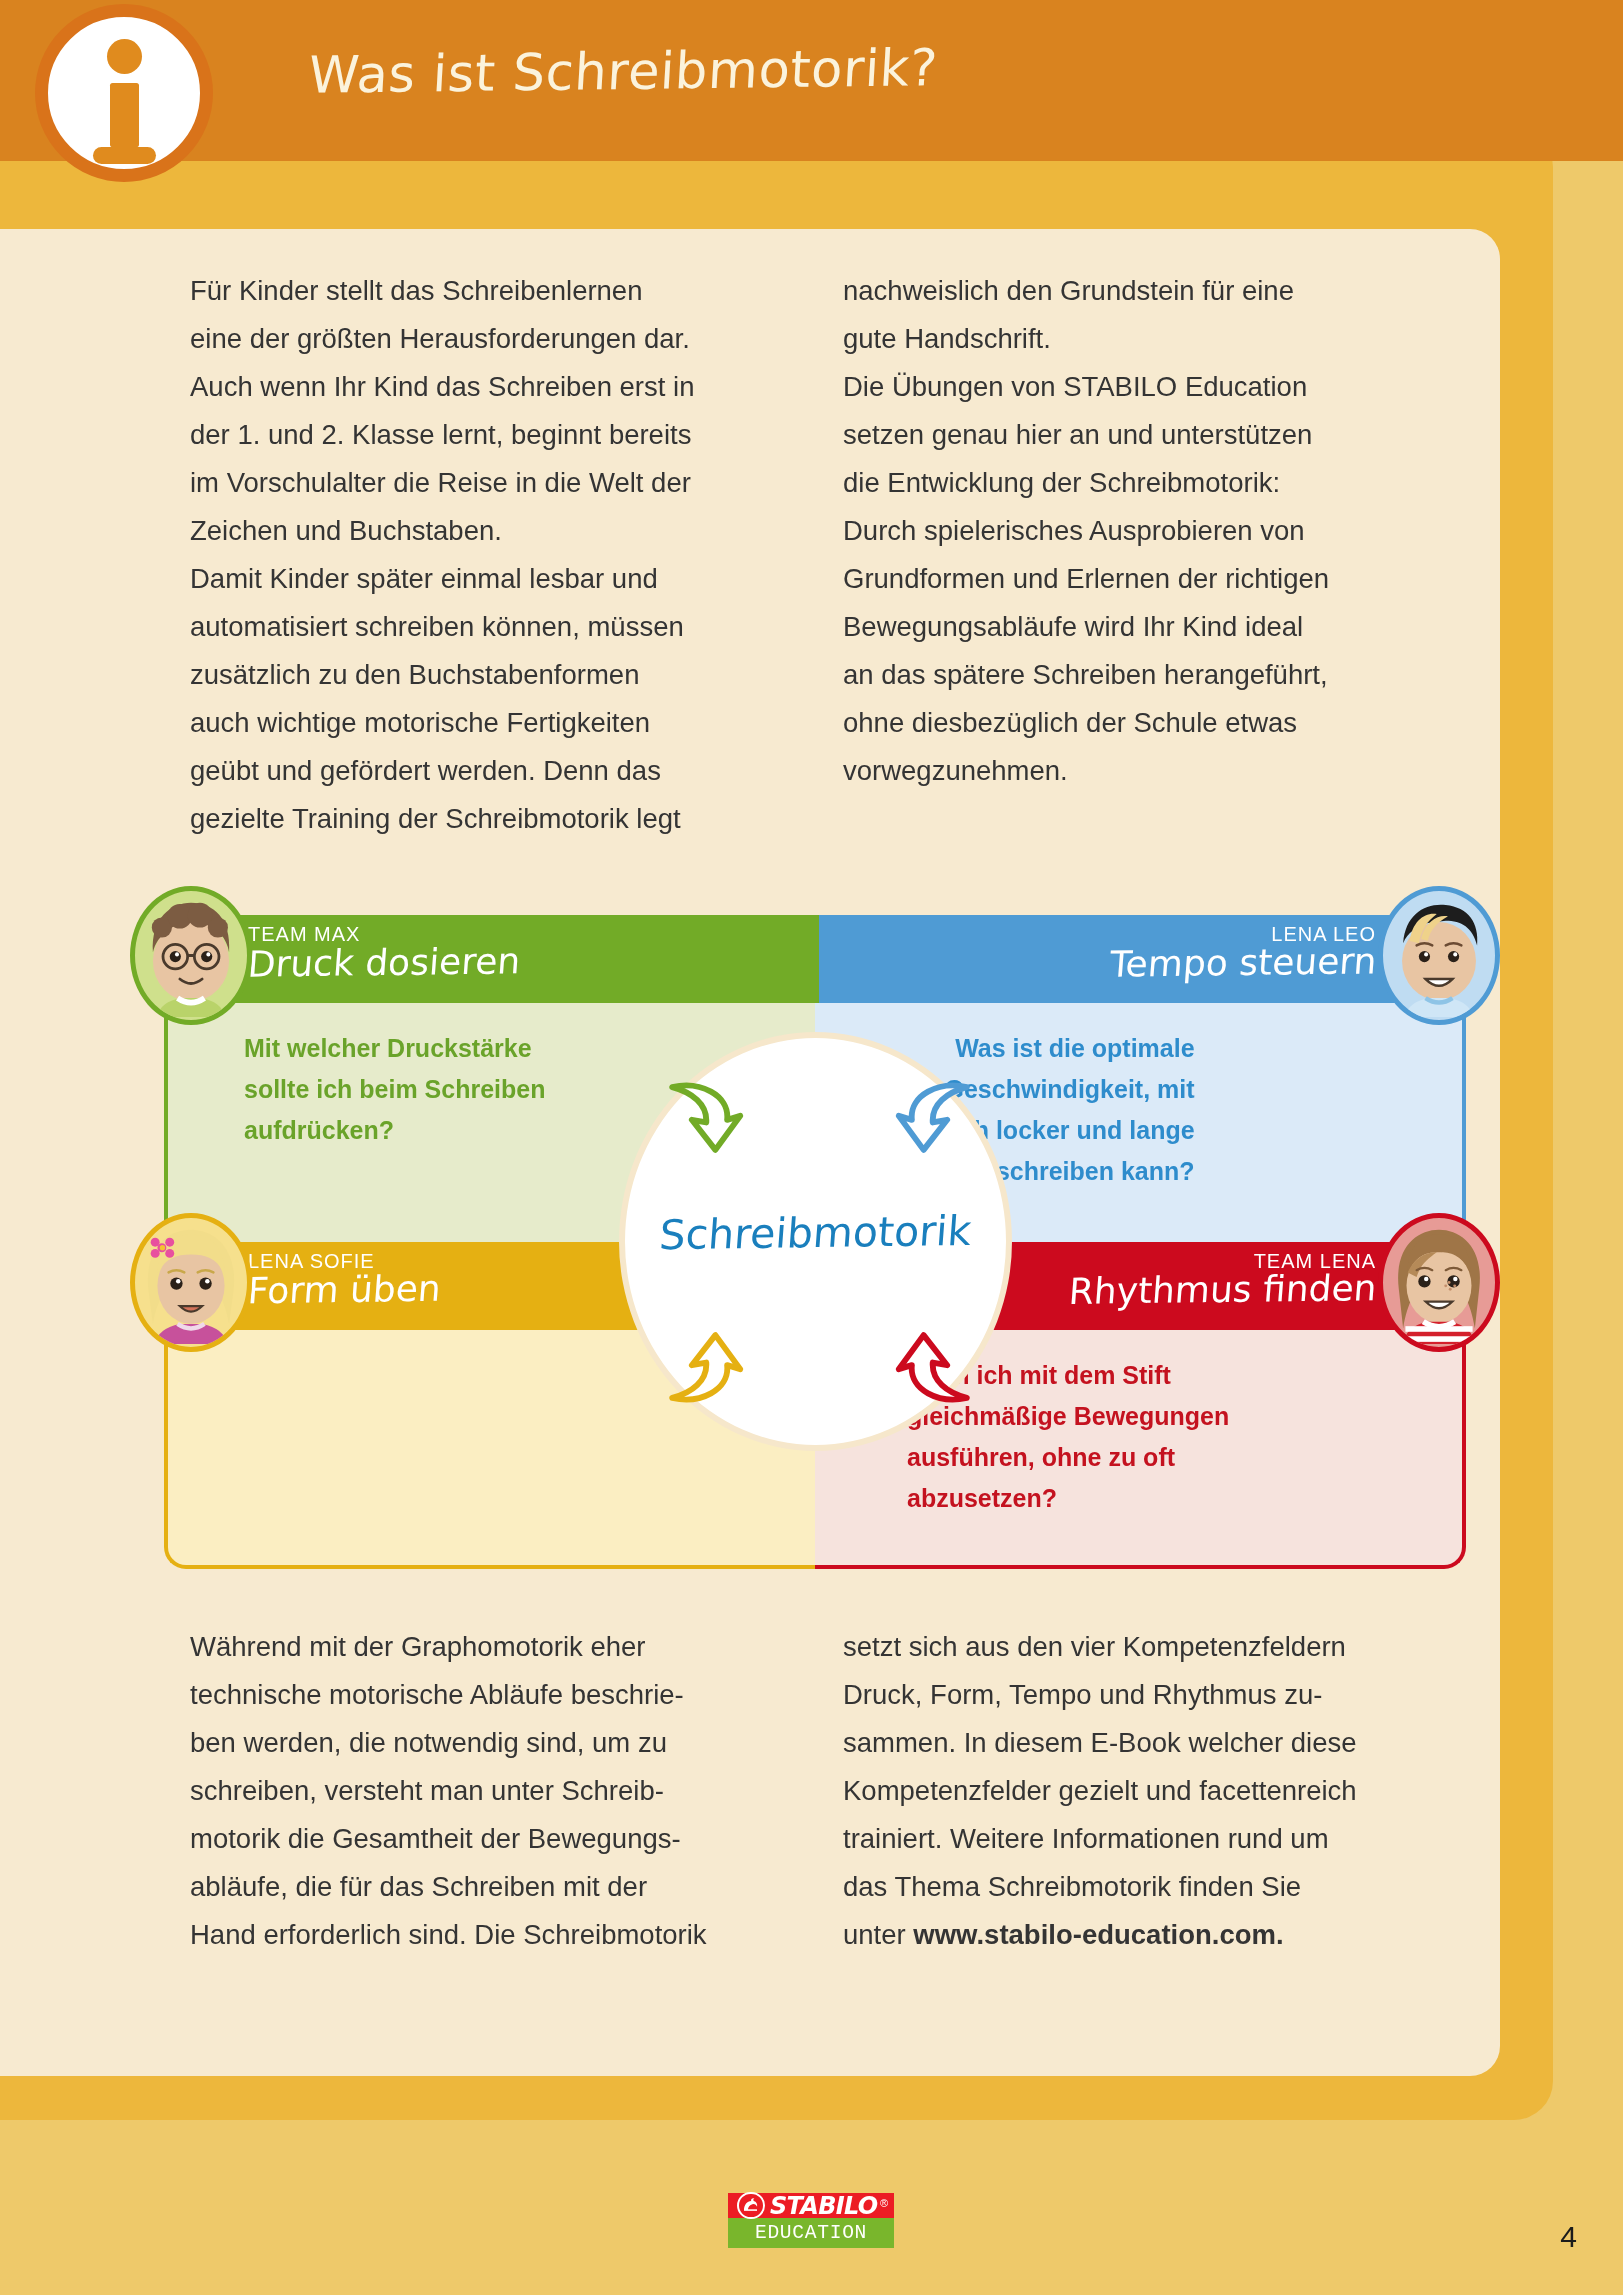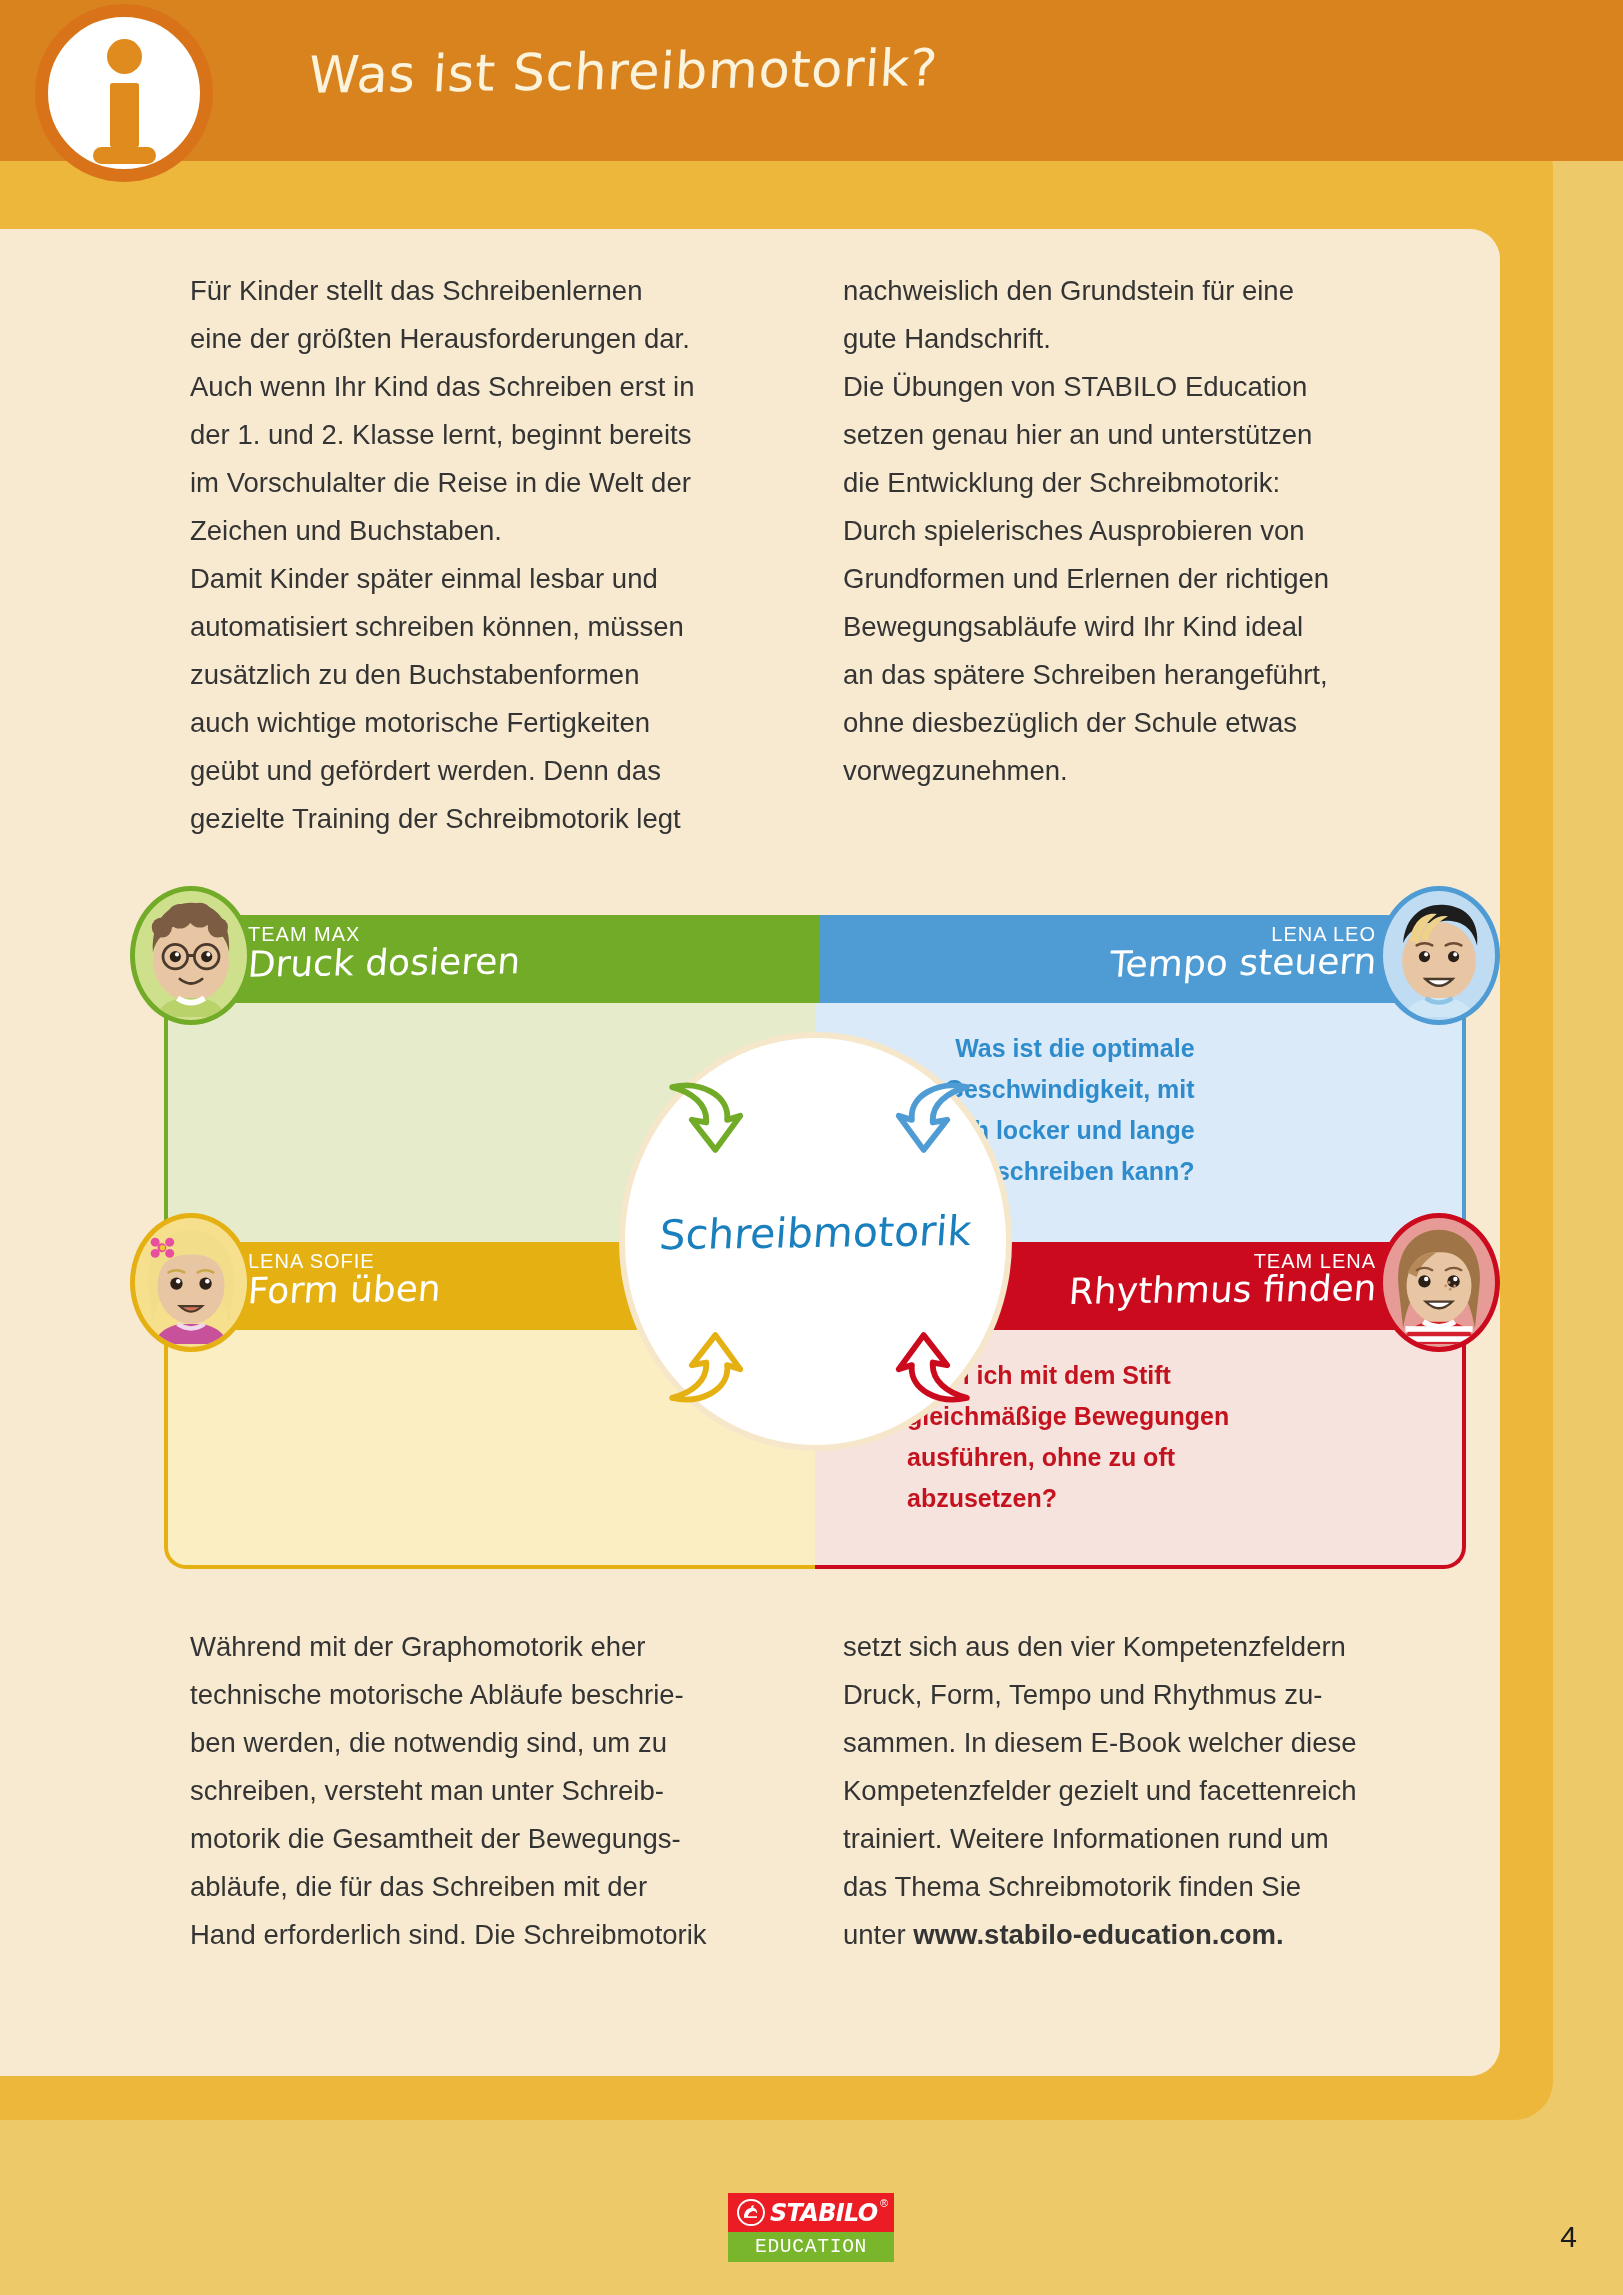--- a/index.html
+++ b/index.html
@@ -179,21 +179,21 @@
   }
   .arrow{position:absolute;z-index:10;}
   .arrow svg{display:block;}
 
   
   .logo{
     position:absolute;left:728px;top:2193px;width:166px;height:71px;
     z-index:12;
   }
   .logo-top{
-    height:39px;background:#ec1c24;display:flex;align-items:center;
+    height:25px;background:#ec1c24;display:flex;align-items:center;
     padding-left:9.2px;box-sizing:border-box;position:relative;
   }
   .logo-swan{
     width:27.5px;height:27.5px;border-radius:50%;border:2.6px solid #ffffff;
     box-sizing:border-box;margin-right:5.2px;flex:none;position:relative;
   }
   .logo-swan svg{position:absolute;left:2.6px;top:3.3px;}
   .logo-word{
     color:#ffffff;font-family:"DejaVu Sans", sans-serif;font-weight:bold;
     font-size:24px;font-style:italic;letter-spacing:-0.7px;line-height:1;
@@ -270,20 +270,23 @@
   <div class="diagram">
 
     <div class="quad q-tl align-l">
       <div class="q-body"></div>
       <div class="q-head">
         <div class="q-head-inner">
           <span class="team-label">TEAM MAX</span>
           <span class="team-title">Druck dosieren</span>
         </div>
       </div>
+      <div class="q-question">Mit welcher Druckstärke
+sollte ich beim Schreiben
+aufdrücken?</div>
       <div class="avatar av-max">
         <svg viewBox="0 0 100 110">
           <ellipse cx="50" cy="60" rx="34" ry="36" fill="#e8c5a3"></ellipse>
           <path d="M16 52 C14 22 32 8 50 8 C70 8 86 22 84 52 C82 40 74 30 62 27 C52 24 38 26 30 32 C22 38 18 44 16 52Z" fill="#7c5c42"></path>
           <circle cx="24" cy="30" r="9" fill="#7c5c42"></circle>
             <circle cx="40" cy="20" r="11" fill="#7c5c42"></circle>
           <circle cx="58" cy="19" r="11" fill="#7c5c42"></circle>
             <circle cx="74" cy="30" r="9" fill="#7c5c42"></circle>
           <circle cx="36" cy="56" r="11" fill="none" stroke="#4a3a2c" stroke-width="2.5"></circle>
           <circle cx="64" cy="56" r="11" fill="none" stroke="#4a3a2c" stroke-width="2.5"></circle>

